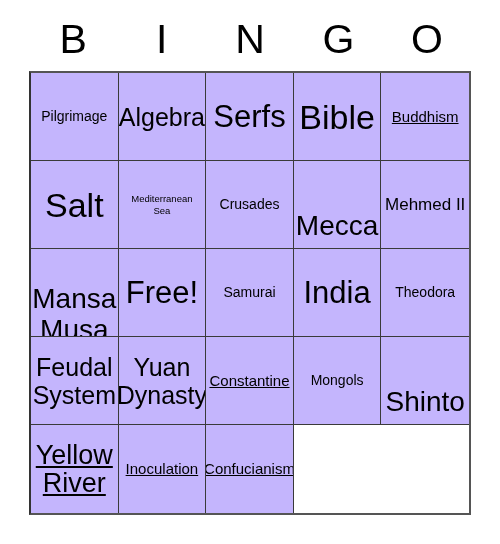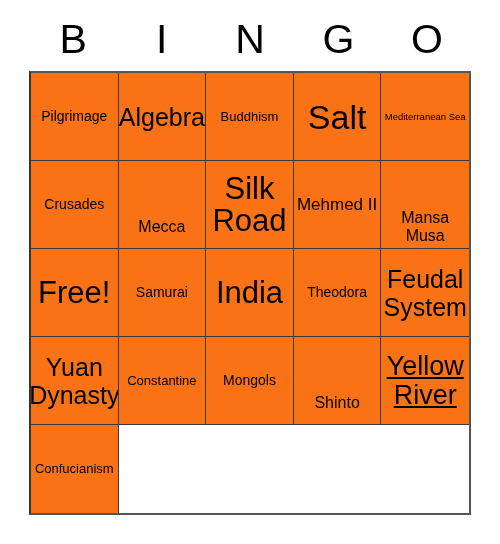--- a/index.html
+++ b/index.html
@@ -57,41 +57,41 @@
   .cell {
     box-sizing: border-box;
     border-right: 1px solid #3a3a3a;
     border-bottom: 1px solid #3a3a3a;
     display: flex;
     align-items: center;
     justify-content: center;
     text-align: center;
     padding: 2px 3px;
     overflow: hidden;
-    background: #f97316;
+    background: #c4b5fd;
   }
   .cell:nth-child(5n) {
     border-right: none;
   }
   .cell:nth-child(n+21) {
     border-bottom: none;
   }
   .cell-text {
     display: block;
     line-height: 1.02;
     white-space: pre-line;
     font-weight: 400;
   }
   
   .fs-xxs .cell-text { font-size: 9.5px; line-height: 1.25; }
-  .fs-xs  .cell-text { font-size: 13px; line-height: 1.2; }
+  .fs-xs  .cell-text { font-size: 15px; line-height: 1.2; text-decoration: underline; }
   .fs-s   .cell-text { font-size: 14px; line-height: 1.15; }
   .fs-m   .cell-text { font-size: 17px; line-height: 1.12; }
   .fs-ml  .cell-text { font-size: 25px; line-height: 1.12; }
-  .fs-l   .cell-text { font-size: 16px; line-height: 1.08; margin-top: 44px; }
+  .fs-l   .cell-text { font-size: 28px; line-height: 1.08; margin-top: 44px; }
   .fs-xl  .cell-text { font-size: 27px; line-height: 1.05; text-decoration: underline; }
   .fs-xxl .cell-text { font-size: 31px; line-height: 1.02; }
   .fs-hg  .cell-text { font-size: 34px; line-height: 1.0; }
 </style>
 </head>
 <body>
 
 <div class="card">
 
   <div class="header-row">
@@ -102,37 +102,40 @@
     <div class="header-cell">O</div>
   </div>
 
   <div class="grid" id="bingo-grid">
       <div class="cell fs-s">
         <span class="cell-text">Pilgrimage</span>
       </div>
       <div class="cell fs-ml">
         <span class="cell-text">Algebra</span>
       </div>
+      <div class="cell fs-xxl">
+        <span class="cell-text">Serfs</span>
+      </div>
+      <div class="cell fs-hg">
+        <span class="cell-text">Bible</span>
+      </div>
       <div class="cell fs-xs">
         <span class="cell-text">Buddhism</span>
       </div>
       <div class="cell fs-hg">
         <span class="cell-text">Salt</span>
       </div>
       <div class="cell fs-xxs">
         <span class="cell-text">Mediterranean Sea</span>
       </div>
       <div class="cell fs-s">
         <span class="cell-text">Crusades</span>
       </div>
       <div class="cell fs-l">
         <span class="cell-text">Mecca</span>
-      </div>
-      <div class="cell fs-xxl">
-        <span class="cell-text">Silk Road</span>
       </div>
       <div class="cell fs-m">
         <span class="cell-text">Mehmed II</span>
       </div>
       <div class="cell fs-l">
         <span class="cell-text">Mansa Musa</span>
       </div>
       <div class="cell fs-xxl">
         <span class="cell-text">Free!</span>
       </div>
@@ -157,17 +160,20 @@
       <div class="cell fs-s">
         <span class="cell-text">Mongols</span>
       </div>
       <div class="cell fs-l">
         <span class="cell-text">Shinto</span>
       </div>
       <div class="cell fs-xl">
         <span class="cell-text">Yellow River</span>
       </div>
       <div class="cell fs-xs">
+        <span class="cell-text">Inoculation</span>
+      </div>
+      <div class="cell fs-xs">
         <span class="cell-text">Confucianism</span>
       </div>
     </div>
 
 </div>
 
 </body></html>

